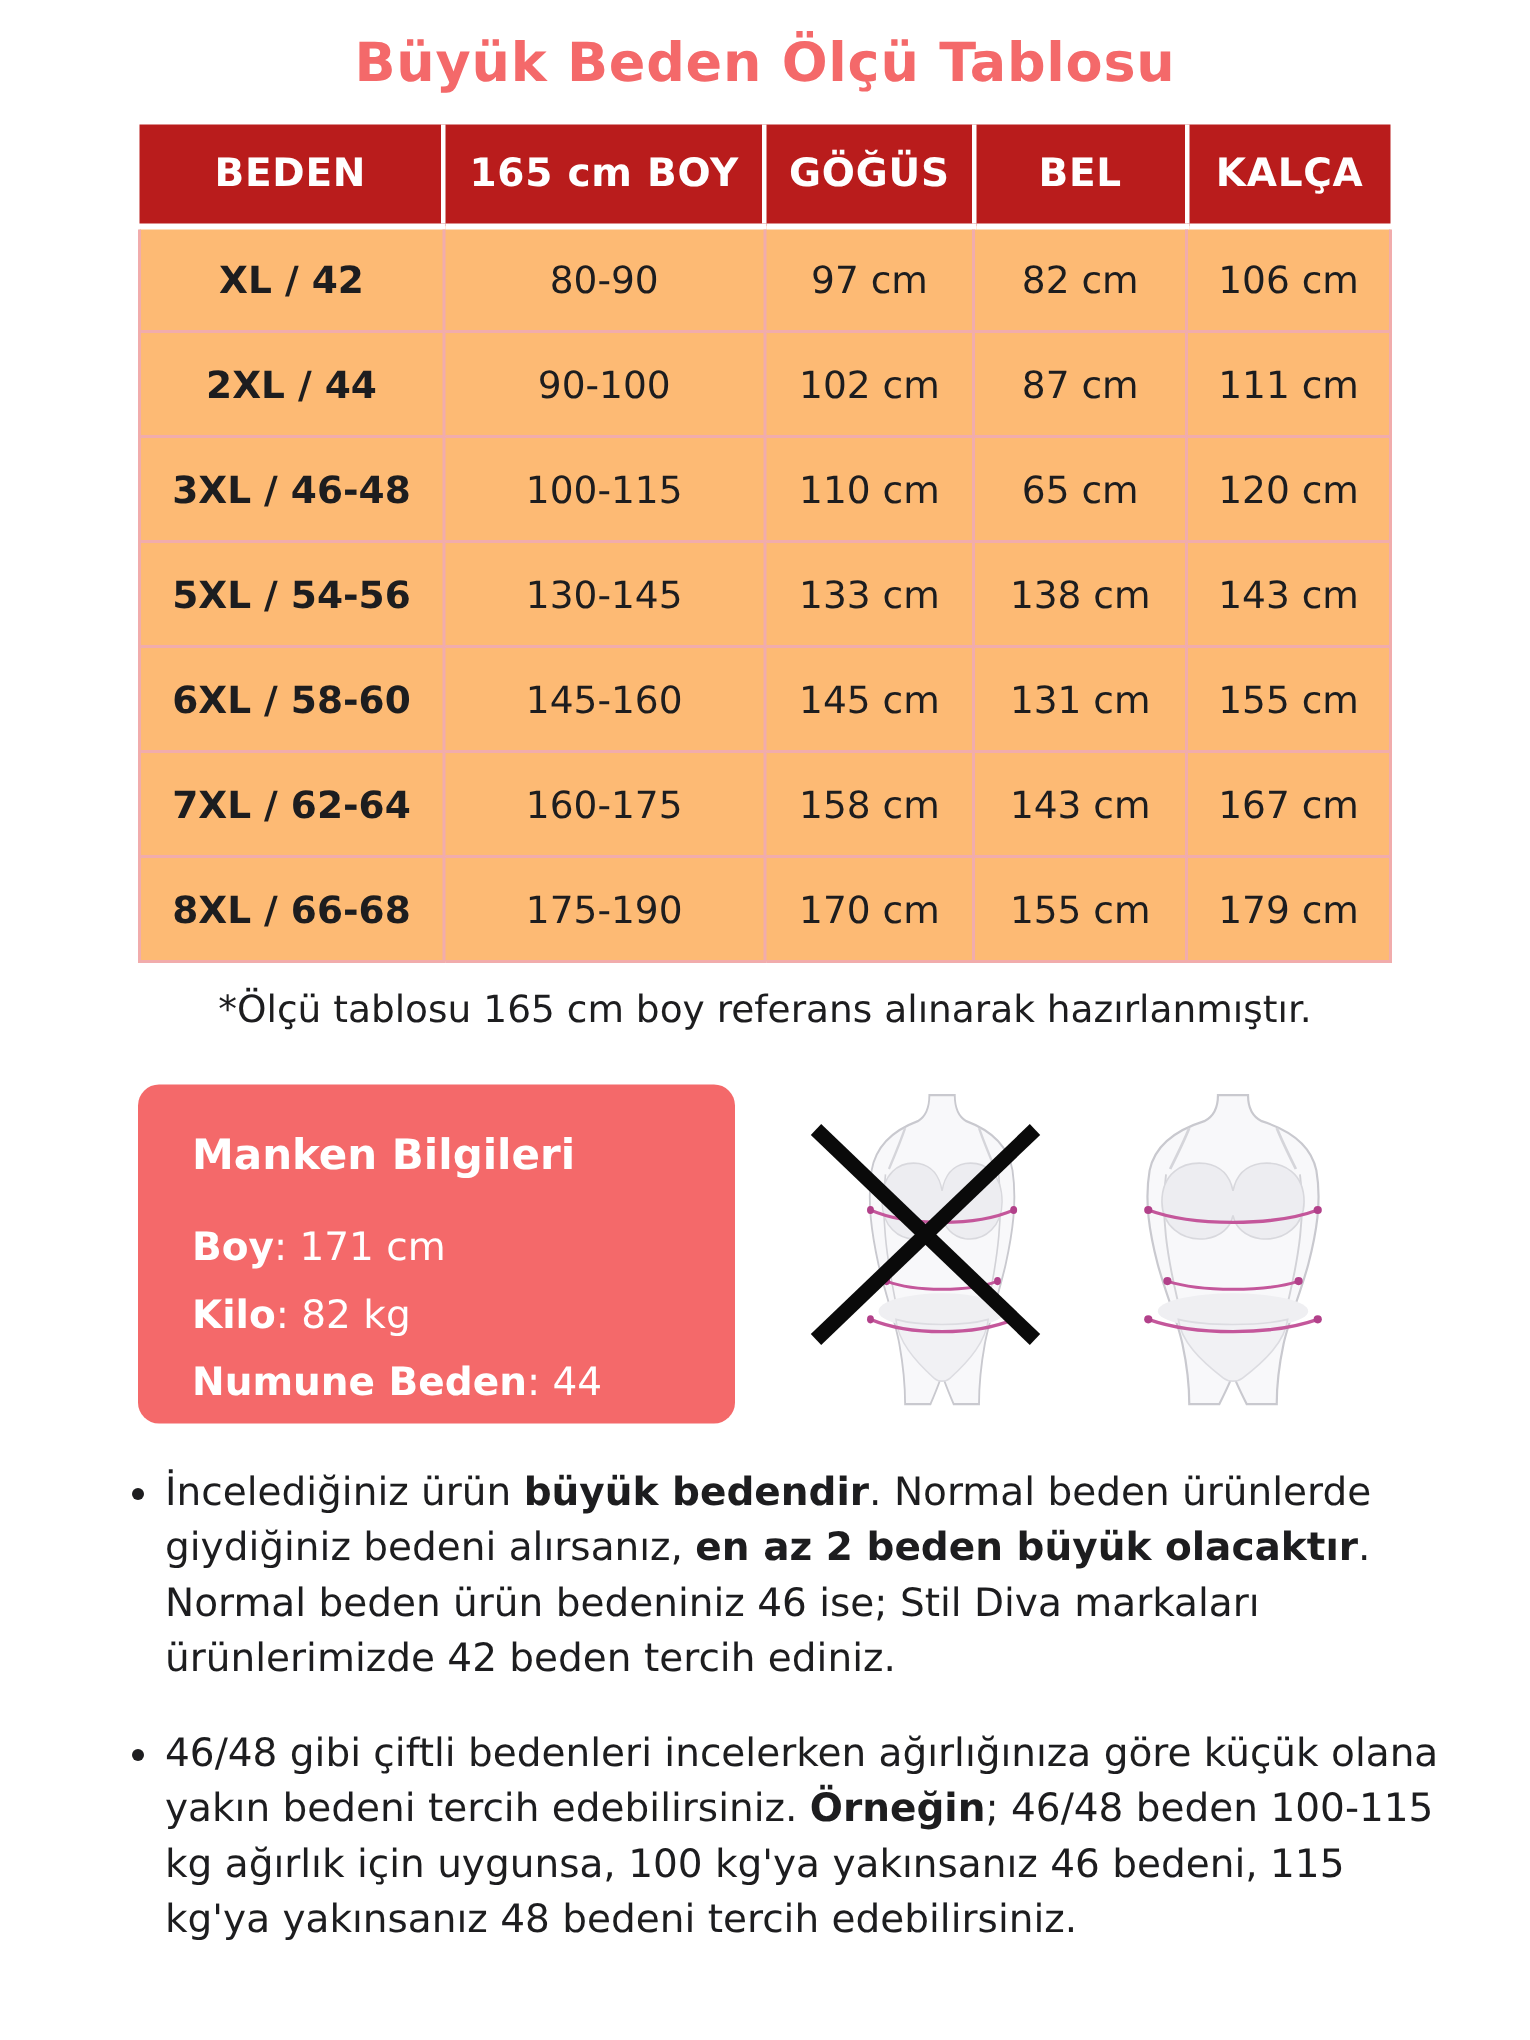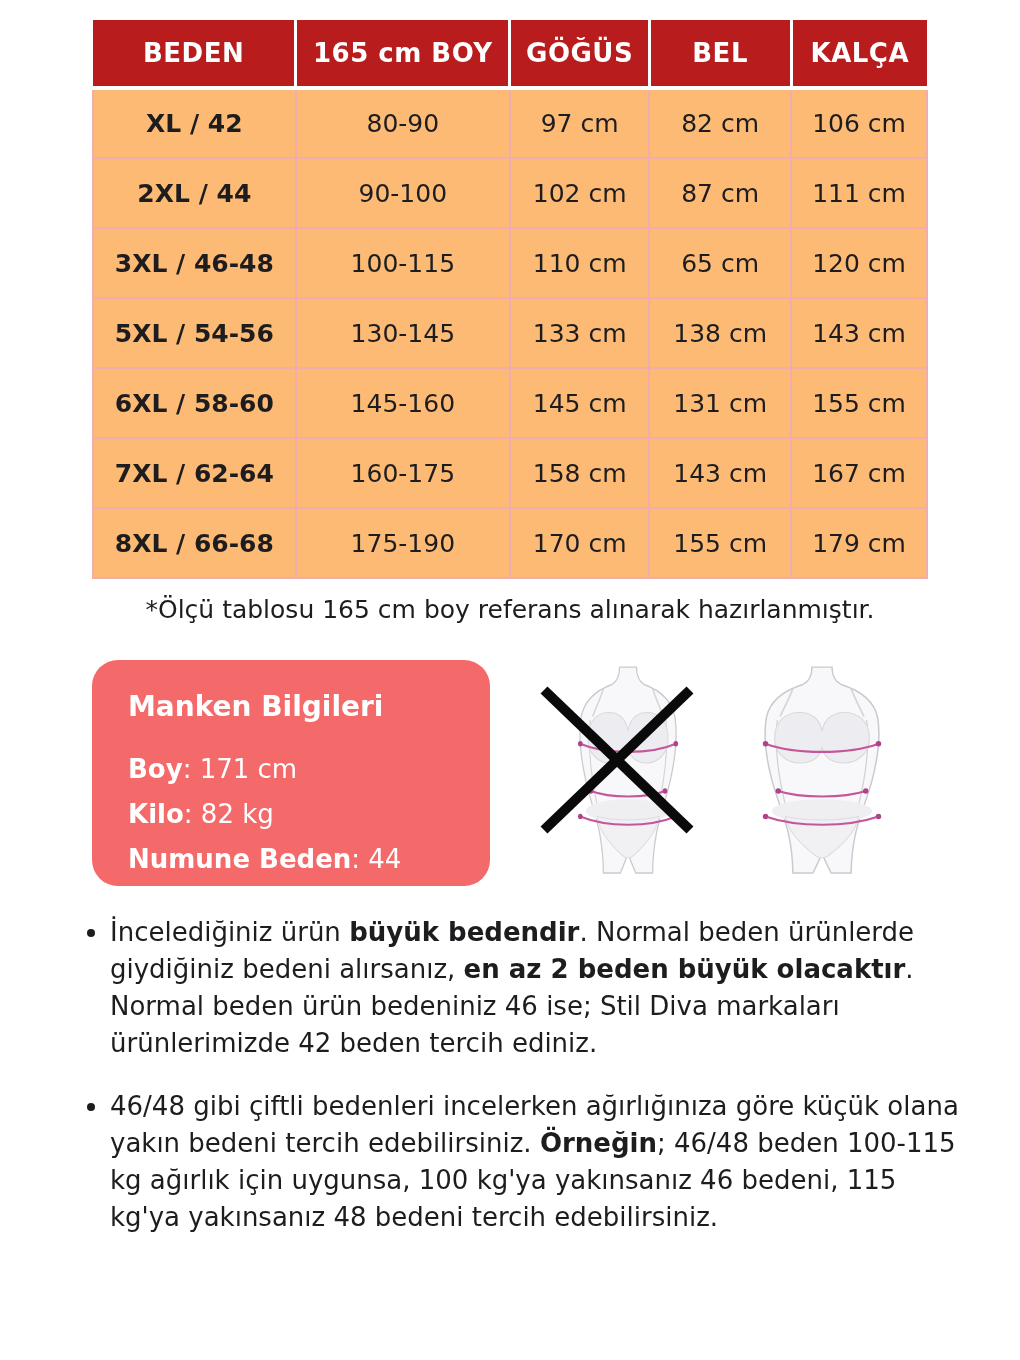--- a/index.html
+++ b/index.html
@@ -21,39 +21,40 @@
   .size-table td {
       background:#fdba74; color:#1D1D1F; font-size:25px; height:70px;
       text-align:center; border:2px solid #F1ACAC; }
   .size-table tbody tr:first-child td { border-top:none; }
   .size-table td.size-col { font-weight:bold; }
 
   .footnote { margin-top:16px; text-align:center; font-size:25px; color:#1D1D1F; }
 
   
   .model-row { display:flex; align-items:flex-start; margin:36px 0 0 92px; }
-  .model-card { width:398px; height:226px; background:#F4696A; border-radius:26px;
+  .model-card { width:398px; height:226px; background:#F4696A; border-radius:14px;
                 padding:30px 36px; color:#ffffff; }
   .model-card .card-title { font-size:28px; font-weight:bold; margin-bottom:24px; }
   .model-card .card-line { font-size:26px; line-height:45px; }
   .b { font-weight:bold; }
 
   .figures { display:flex; gap:30px; margin-left:56px; margin-top:4px; }
   .figure-wrap { position:relative; width:164px; height:214px; }
   .x-overlay { position:absolute; left:-10px; top:20px; width:162px; height:152px; }
 
   
   .notes { margin:28px 50px 0 110px; width:860px; list-style:disc outside; }
   .notes li { font-size:26px; line-height:37px; color:#1D1D1F; margin-bottom:26px; }
 </style>
 </head>
 <body>
 
 <div class="page">
 
+  <h1 class="title">Büyük Beden Ölçü Tablosu</h1>
 
   <table class="size-table">
     <colgroup>
         <col class="c1">
         <col class="c2">
         <col class="c3">
         <col class="c4">
         <col class="c5">
       </colgroup>
     <thead>

